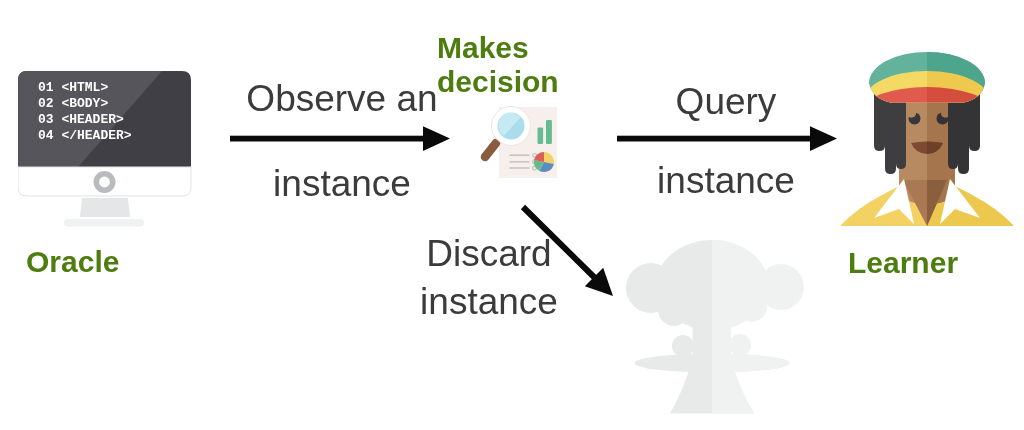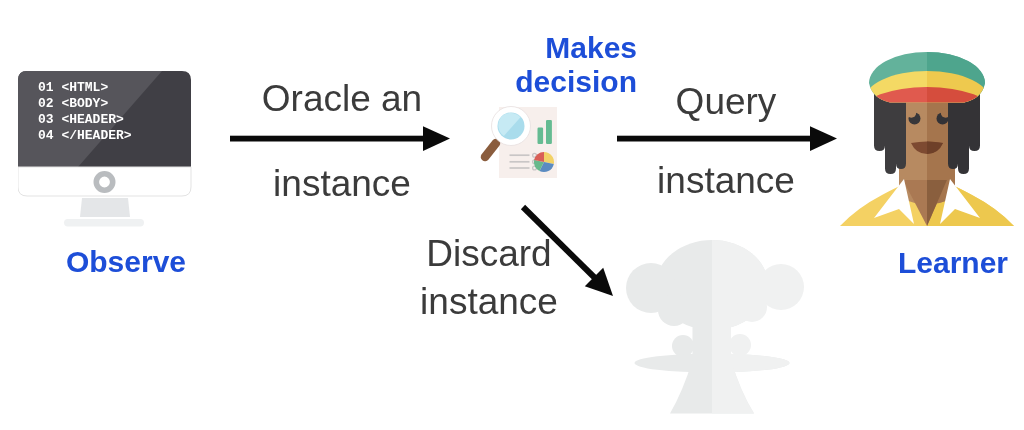--- a/index.html
+++ b/index.html
@@ -1,19 +1,19 @@
 <!DOCTYPE html>
 <html><head>
 <meta charset="utf-8">
 <style>
 html,body{margin:0;padding:0;}
 body{width:1024px;height:430px;background:#ffffff;overflow:hidden;position:relative;font-family:"Liberation Sans",sans-serif;}
 .abs{position:absolute;}
 .lbl{color:#3b3b3b;font-size:37px;line-height:37px;text-align:center;white-space:nowrap;}
-.bold{color:#1d4ed8;font-size:30px;line-height:34px;font-weight:bold;text-align:right;white-space:nowrap;}
+.bold{color:#4d7c0f;font-size:30px;line-height:34px;font-weight:bold;text-align:left;white-space:nowrap;}
 </style>
 </head>
 <body>
 
 <svg class="abs" style="left:18px;top:71px" width="176" height="156" viewBox="0 0 176 156">
   <defs>
     <clipPath id="scr">
         <path d="M0 9 Q0 0 9 0 L164 0 Q173 0 173 9 L173 96 L0 96 Z"></path>
       </clipPath>
   </defs>
@@ -21,27 +21,27 @@
   <polygon points="0,0 144,0 60,96 0,96" fill="#56555b" clip-path="url(#scr)"></polygon>
   <text x="20" y="20" font-family="Liberation Mono, monospace" font-size="13" font-weight="bold" fill="#ffffff" xml:space="preserve">01 &lt;HTML&gt;</text>
   <text x="20" y="36" font-family="Liberation Mono, monospace" font-size="13" font-weight="bold" fill="#ffffff" xml:space="preserve">02 &lt;BODY&gt;</text>
   <text x="20" y="52" font-family="Liberation Mono, monospace" font-size="13" font-weight="bold" fill="#ffffff" xml:space="preserve">03 &lt;HEADER&gt;</text>
   <text x="20" y="68" font-family="Liberation Mono, monospace" font-size="13" font-weight="bold" fill="#ffffff" xml:space="preserve">04 &lt;/HEADER&gt;</text>
   <path d="M0 96 L173 96 L173 116 Q173 125 164 125 L9 125 Q0 125 0 116 Z" fill="#ffffff" stroke="#e3e3e3" stroke-width="1"></path>
   <circle cx="86.5" cy="111" r="8.2" fill="none" stroke="#b9bcbf" stroke-width="5.6"></circle>
   <path d="M64 127 L110 127 L112 146 L62 146 Z" fill="#e4e6e8"></path>
   <rect x="46" y="148" width="80" height="7.5" rx="3.7" fill="#eff1f2"></rect>
 </svg>
-<div class="abs bold" style="left:26px;top:245px;width:160px;">Observe</div>
+<div class="abs bold" style="left:26px;top:245px;width:160px;">Oracle</div>
 
 <svg class="abs" style="left:225px;top:120px" width="230" height="40" viewBox="0 0 230 40">
   <rect x="5" y="15.7" width="196" height="5.8" fill="#0a0a0a"></rect>
   <polygon points="198,6.3 225,18.6 198,31" fill="#0a0a0a"></polygon>
 </svg>
-<div class="abs lbl" style="left:242px;top:80px;width:200px;">Oracle an</div>
+<div class="abs lbl" style="left:242px;top:80px;width:200px;">Observe an</div>
 <div class="abs lbl" style="left:242px;top:165px;width:200px;">instance</div>
 
 <div class="abs bold" style="left:437px;top:31px;width:200px;">Makes<br>decision</div>
 
 <svg class="abs" style="left:478px;top:102px" width="92" height="84" viewBox="0 0 92 84">
   <rect x="21" y="5" width="58" height="71" fill="#f7efec"></rect>
   <rect x="59.5" y="25.6" width="5.6" height="16.4" rx="1.2" fill="#65bb92"></rect>
   <rect x="68" y="17.9" width="5.9" height="24.1" rx="1.2" fill="#65bb92"></rect>
   <g stroke="#c9c6c6" stroke-width="1.7">
     <line x1="31.5" y1="53.2" x2="51.5" y2="53.2"></line>

